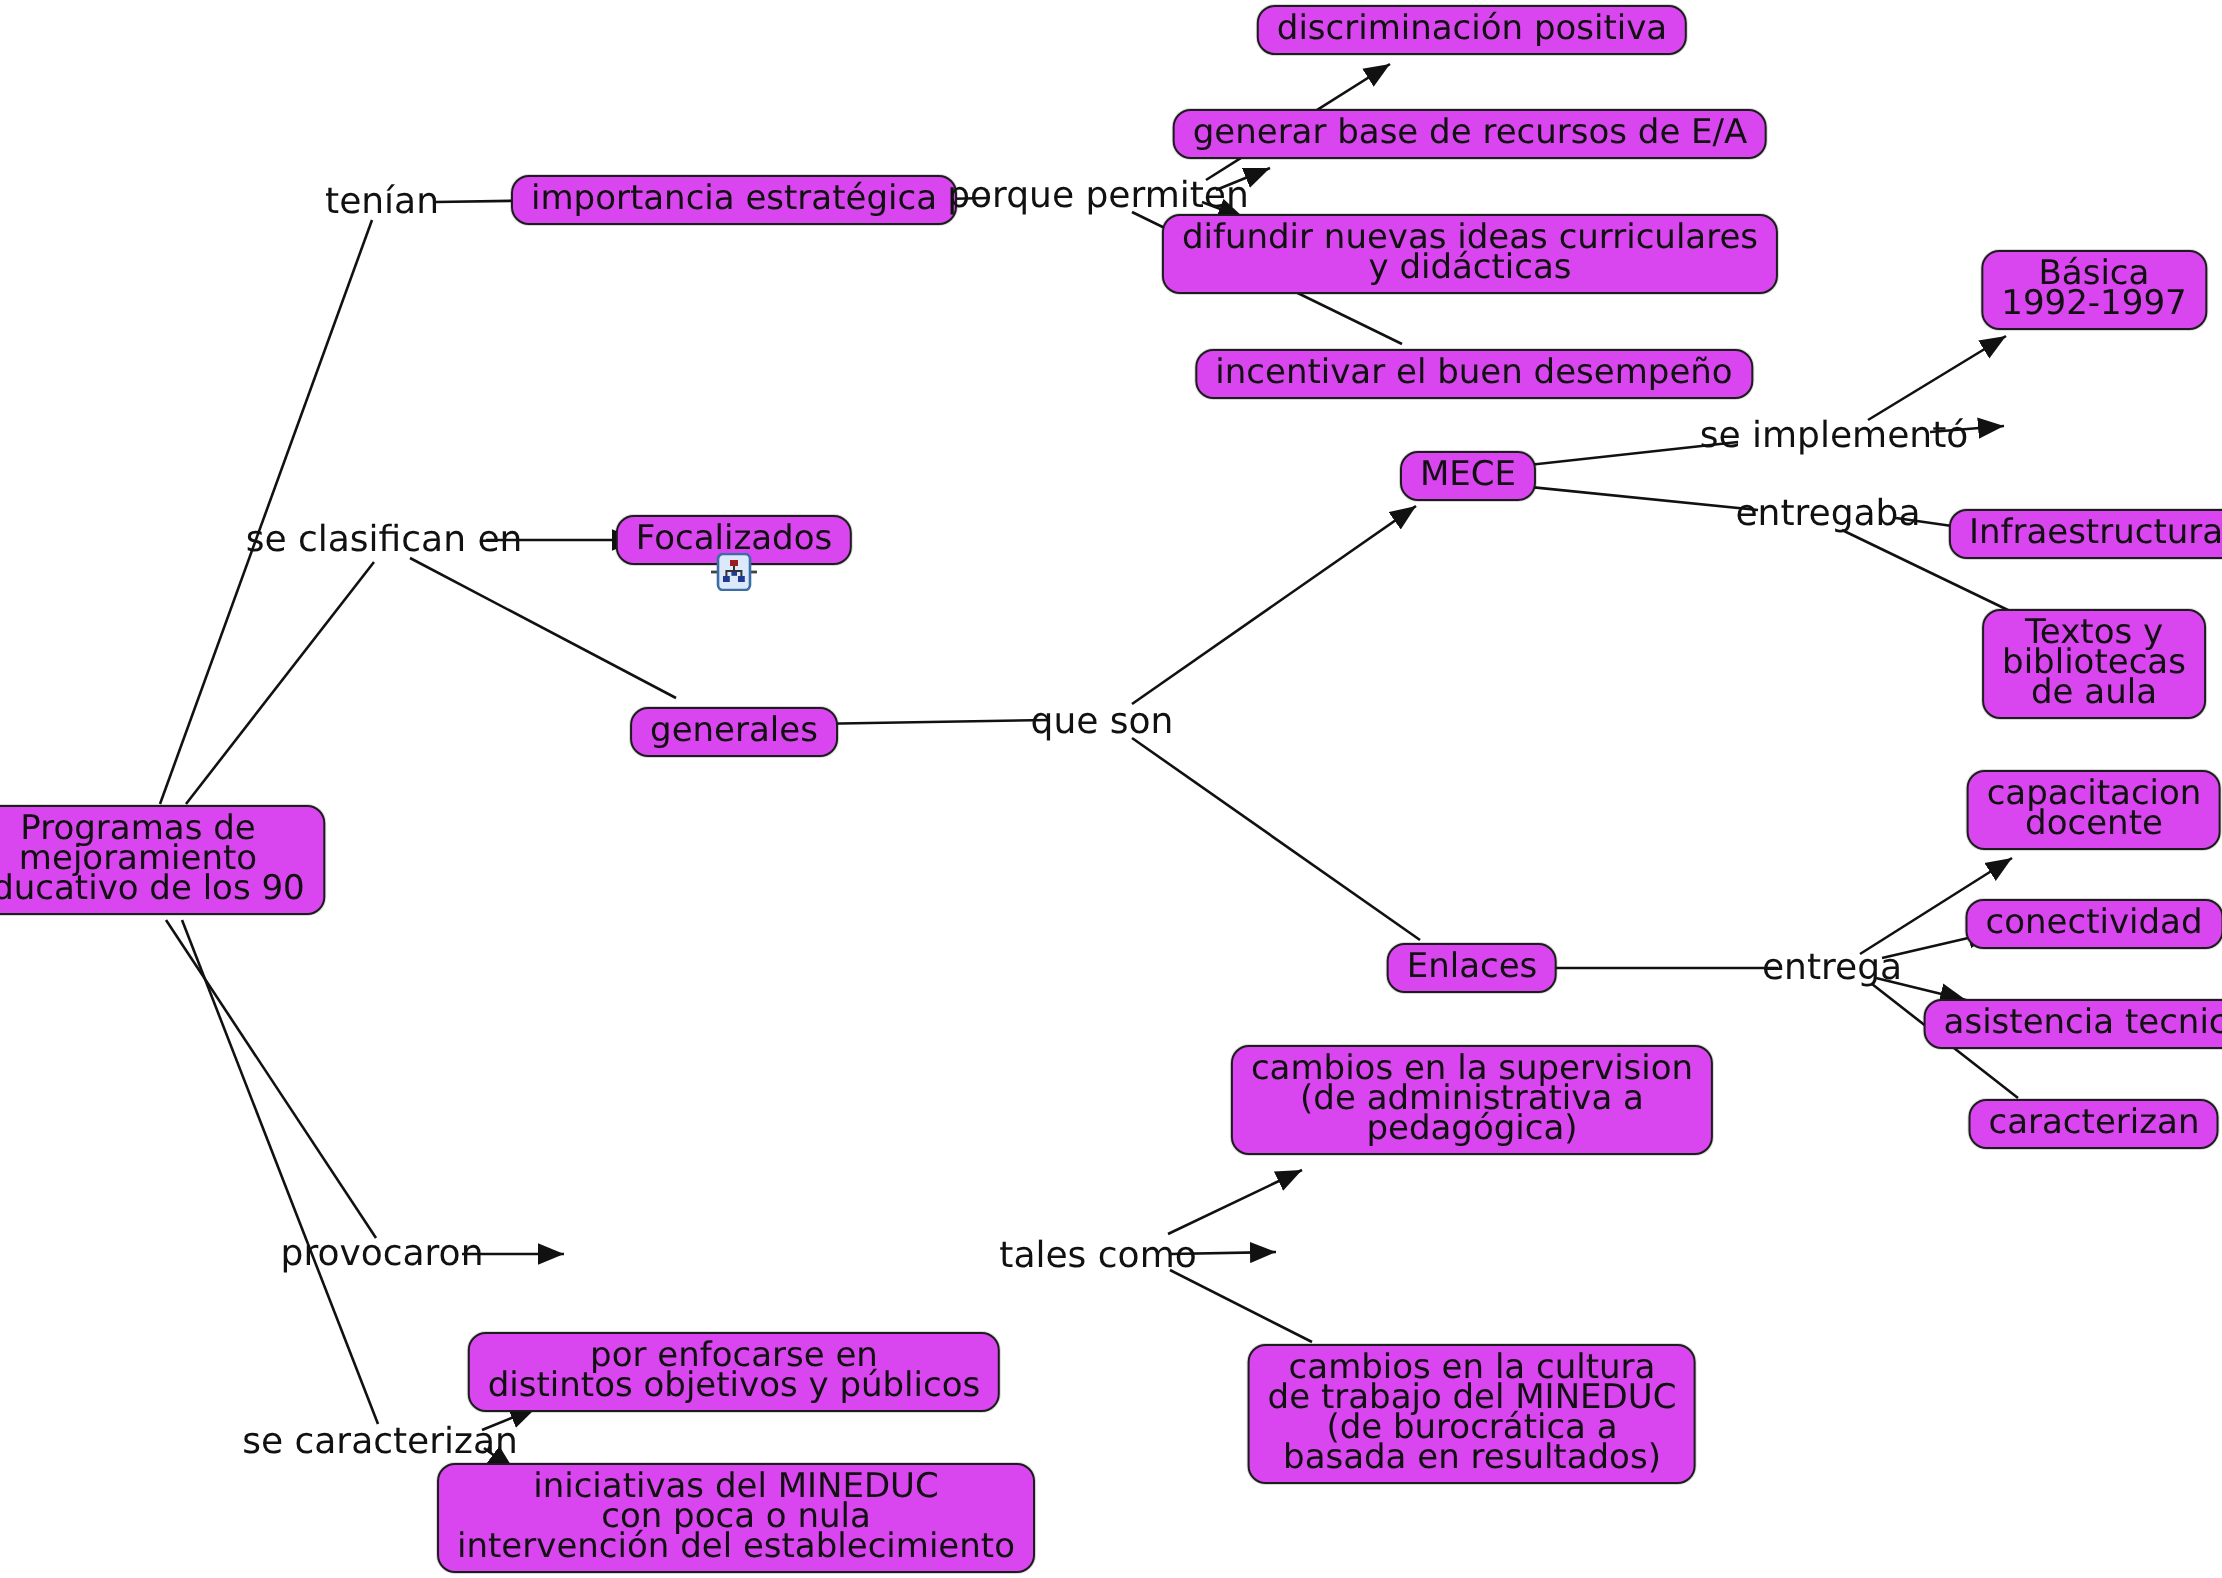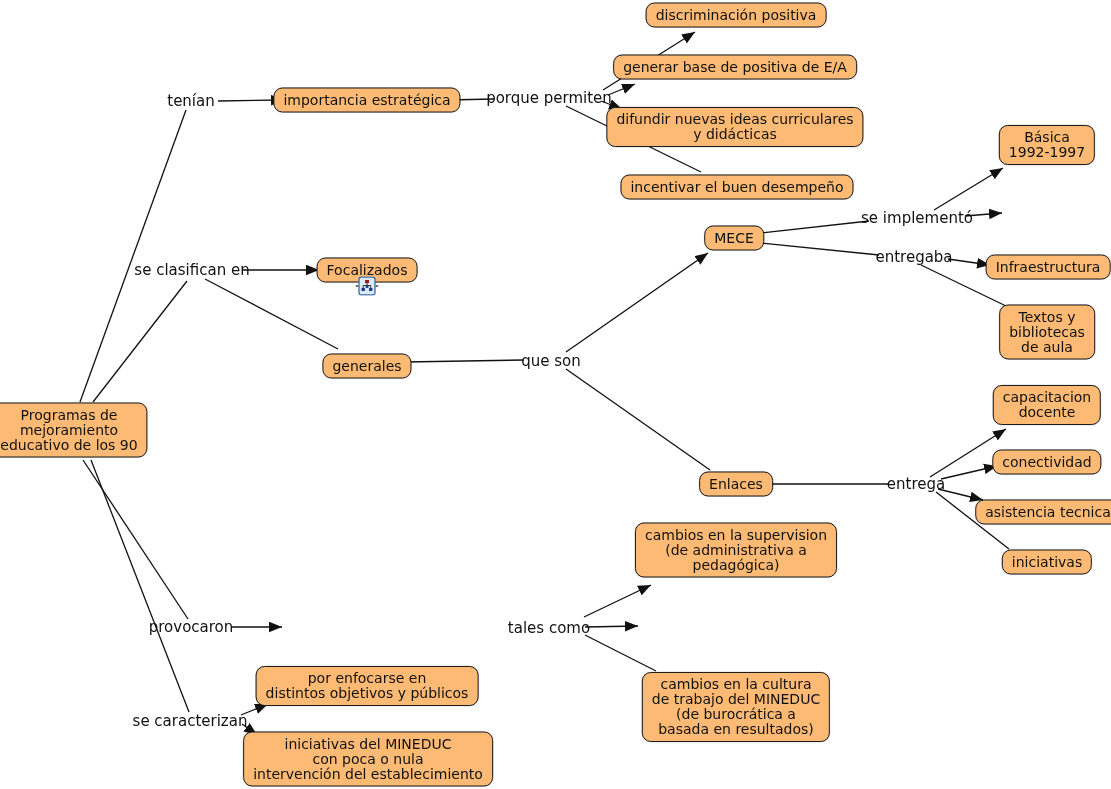--- a/index.html
+++ b/index.html
@@ -3,27 +3,27 @@
 <meta charset="utf-8">
 <style>
   html,body{margin:0;padding:0;background:#ffffff;}
   .canvas{
     position:relative;width:1111px;height:789px;background:#ffffff;overflow:hidden;
     font-family:"DejaVu Sans","Liberation Sans",sans-serif;color:#111;
   }
   .edges{position:absolute;left:0;top:0;z-index:1;}
   .node{
     position:absolute;transform:translate(-50%,-50%);z-index:2;
-    background:#fdba74;border:1px solid #1c1c1c;border-radius:9px;
-    padding:4px 9px;font-size:14px;line-height:15px;
+    background:#d946ef;border:1px solid #1c1c1c;border-radius:9px;
+    padding:4px 9px;font-size:17px;line-height:15px;
     text-align:center;white-space:pre;box-shadow:0 0 0 0.5px rgba(0,0,0,0.15);
   }
   .phrase{
     position:absolute;transform:translate(-50%,-50%);z-index:2;
-    font-size:15px;line-height:15px;white-space:pre;text-align:center;
+    font-size:18px;line-height:15px;white-space:pre;text-align:center;
   }
   .resource-icon{position:absolute;transform:translate(-50%,-50%);z-index:3;cursor:pointer;}
 </style>
 </head>
 <body>
 
 <div class="canvas">
 
   <svg class="edges" width="1111" height="789">
     <defs>
@@ -65,39 +65,39 @@
     <line x1="585" y1="627" x2="638" y2="626" stroke="#111" stroke-width="1.3" marker-end="url(#arrow)"></line>
     <line x1="241" y1="715" x2="268" y2="704" stroke="#111" stroke-width="1.3" marker-end="url(#arrow)"></line>
     <line x1="242" y1="724" x2="257" y2="735" stroke="#111" stroke-width="1.3" marker-end="url(#arrow)"></line>
   </svg>
 
   <div class="node" style="left:69px;top:430px;">Programas de
 mejoramiento
 educativo de los 90</div>
   <div class="node" style="left:367px;top:100px;">importancia estratégica</div>
   <div class="node" style="left:736px;top:15px;">discriminación positiva</div>
-  <div class="node" style="left:735px;top:67px;">generar base de positiva de E/A</div>
+  <div class="node" style="left:735px;top:67px;">generar base de recursos de E/A</div>
   <div class="node" style="left:735px;top:127px;">difundir nuevas ideas curriculares
 y didácticas</div>
   <div class="node" style="left:737px;top:187px;">incentivar el buen desempeño</div>
   <div class="node" style="left:367px;top:270px;">Focalizados</div>
   <div class="node" style="left:367px;top:366px;">generales</div>
   <div class="node" style="left:734px;top:238px;">MECE</div>
   <div class="node" style="left:1047px;top:145px;">Básica
 1992-1997</div>
   <div class="node" style="left:1048px;top:267px;">Infraestructura</div>
   <div class="node" style="left:1047px;top:332px;">Textos y
 bibliotecas
 de aula</div>
   <div class="node" style="left:736px;top:484px;">Enlaces</div>
   <div class="node" style="left:1047px;top:405px;">capacitacion
 docente</div>
   <div class="node" style="left:1047px;top:462px;">conectividad</div>
   <div class="node" style="left:1048px;top:512px;">asistencia tecnica</div>
-  <div class="node" style="left:1047px;top:562px;">iniciativas</div>
+  <div class="node" style="left:1047px;top:562px;">caracterizan</div>
   <div class="node" style="left:736px;top:550px;">cambios en la supervision
 (de administrativa a
 pedagógica)</div>
   <div class="node" style="left:736px;top:707px;">cambios en la cultura
 de trabajo del MINEDUC
 (de burocrática a
 basada en resultados)</div>
   <div class="node" style="left:368px;top:759px;">iniciativas del MINEDUC
 con poca o nula
 intervención del establecimiento</div>

